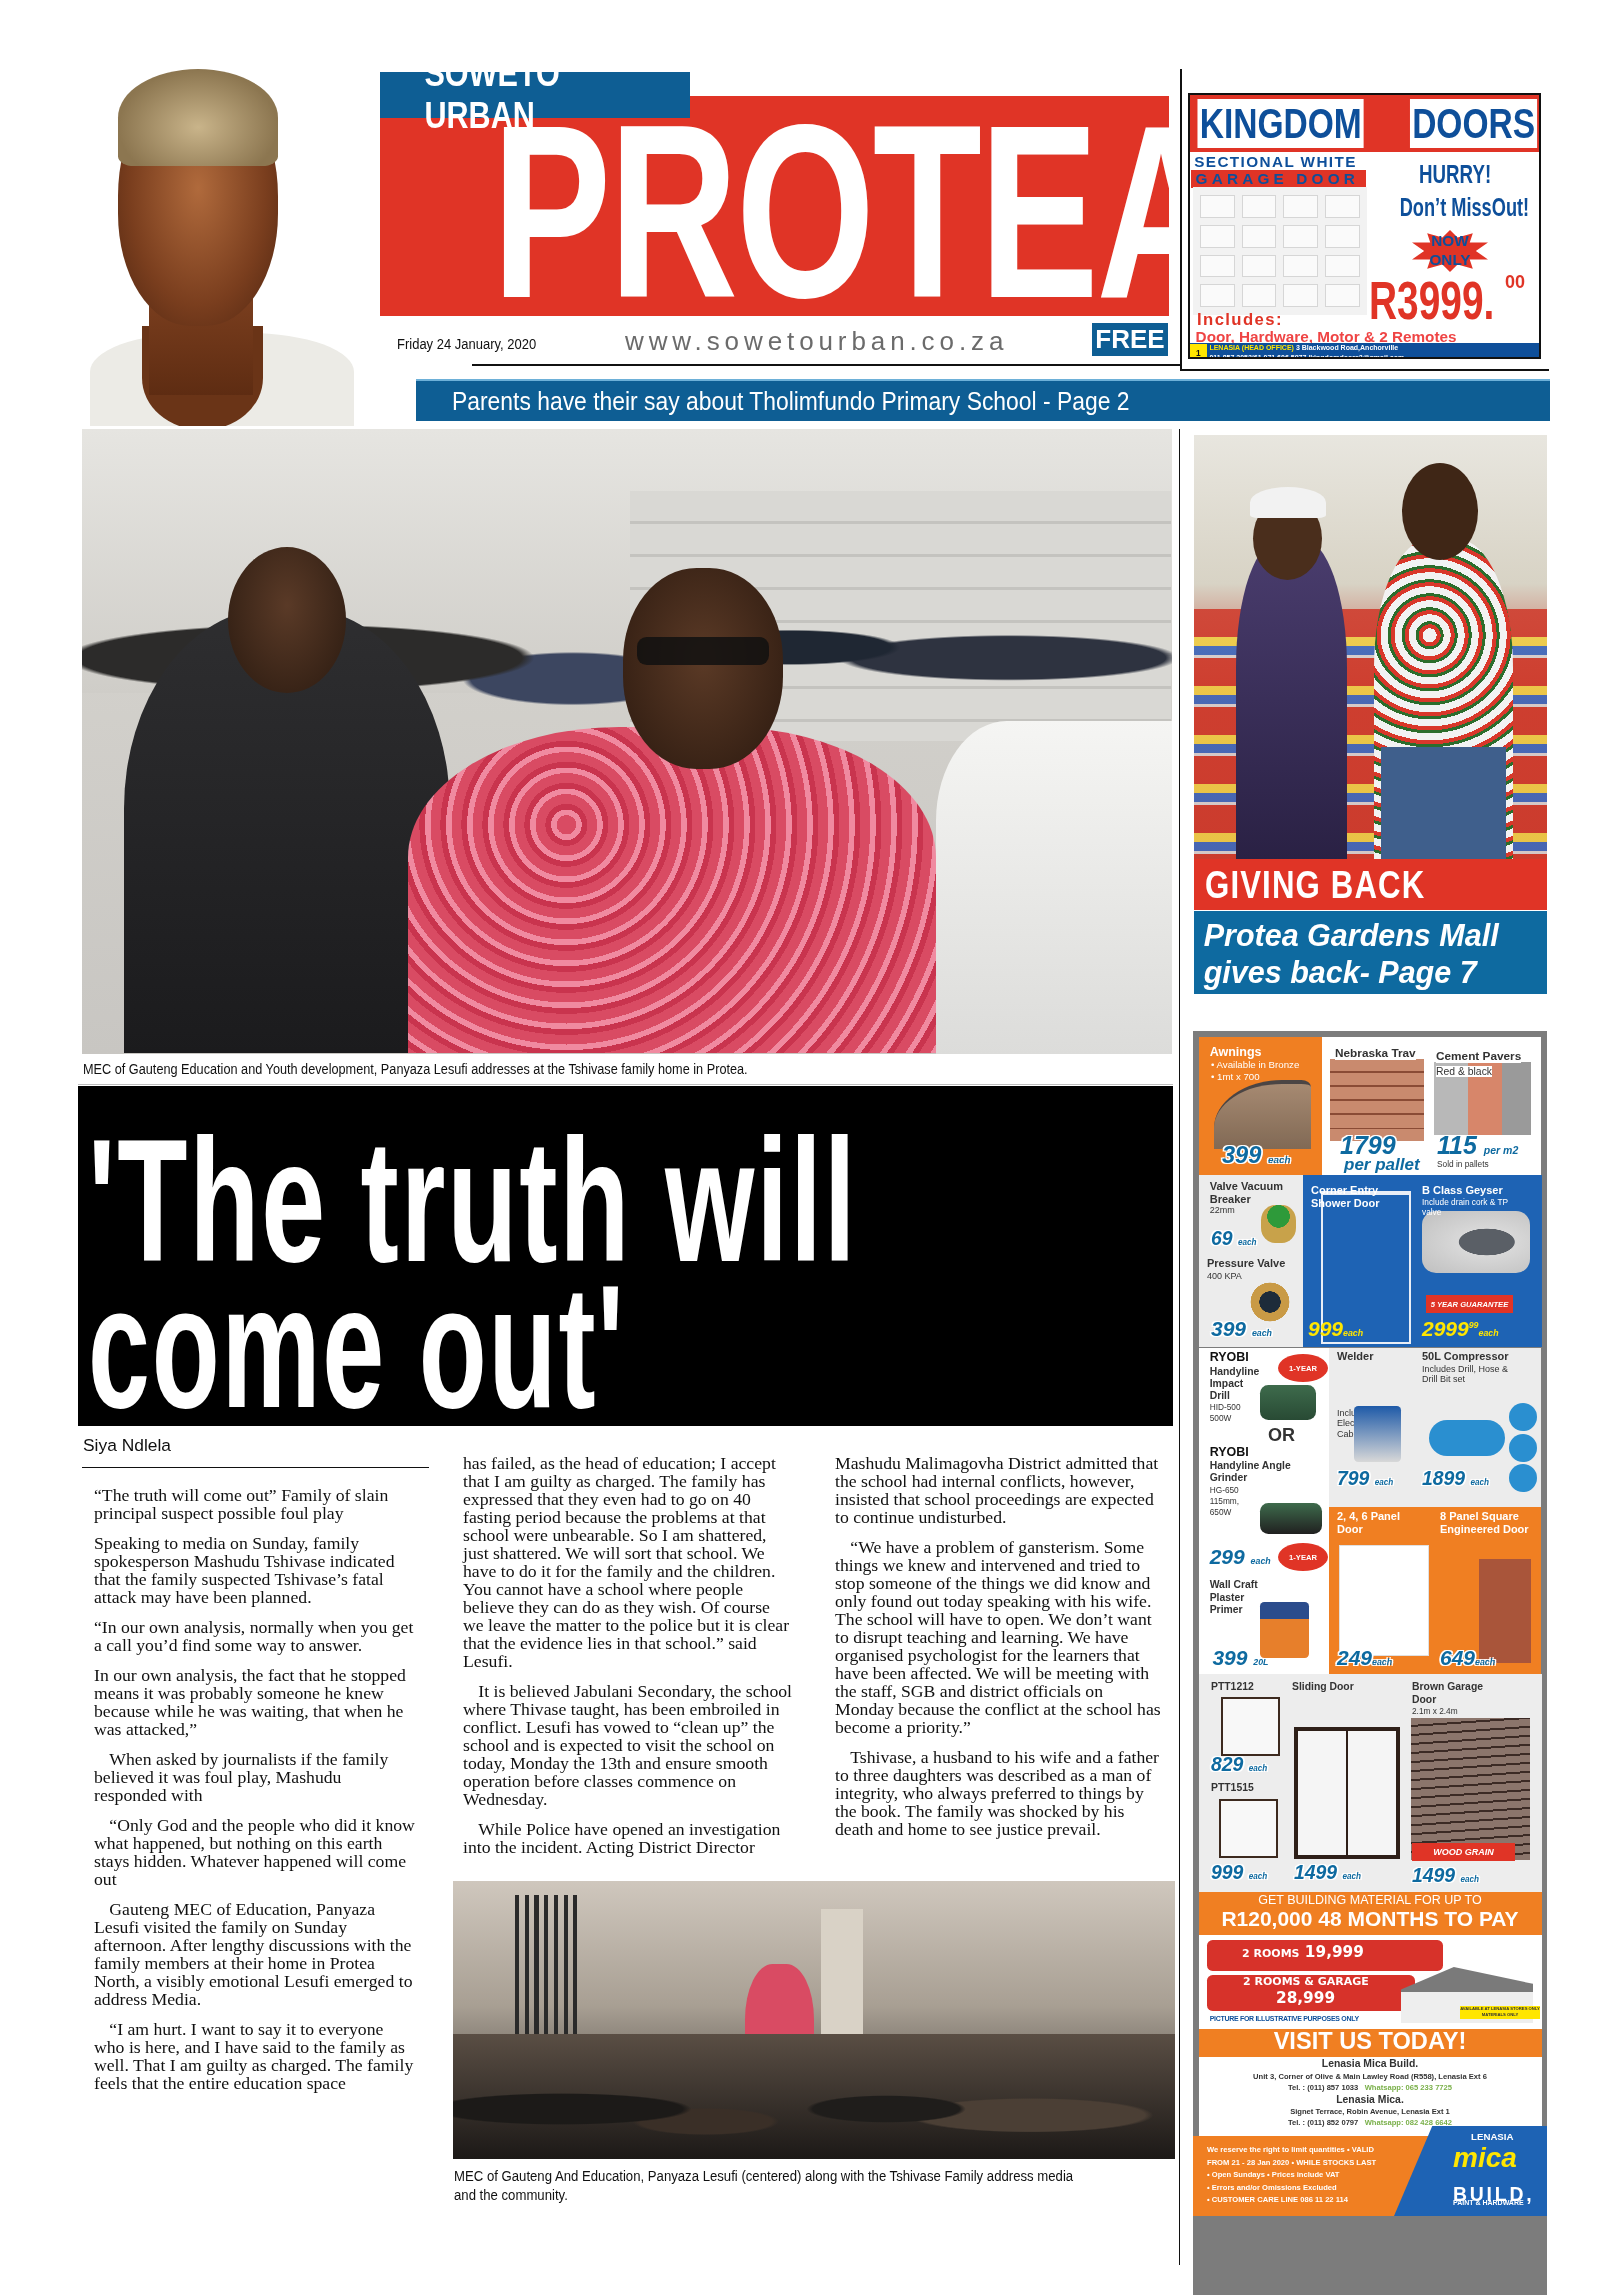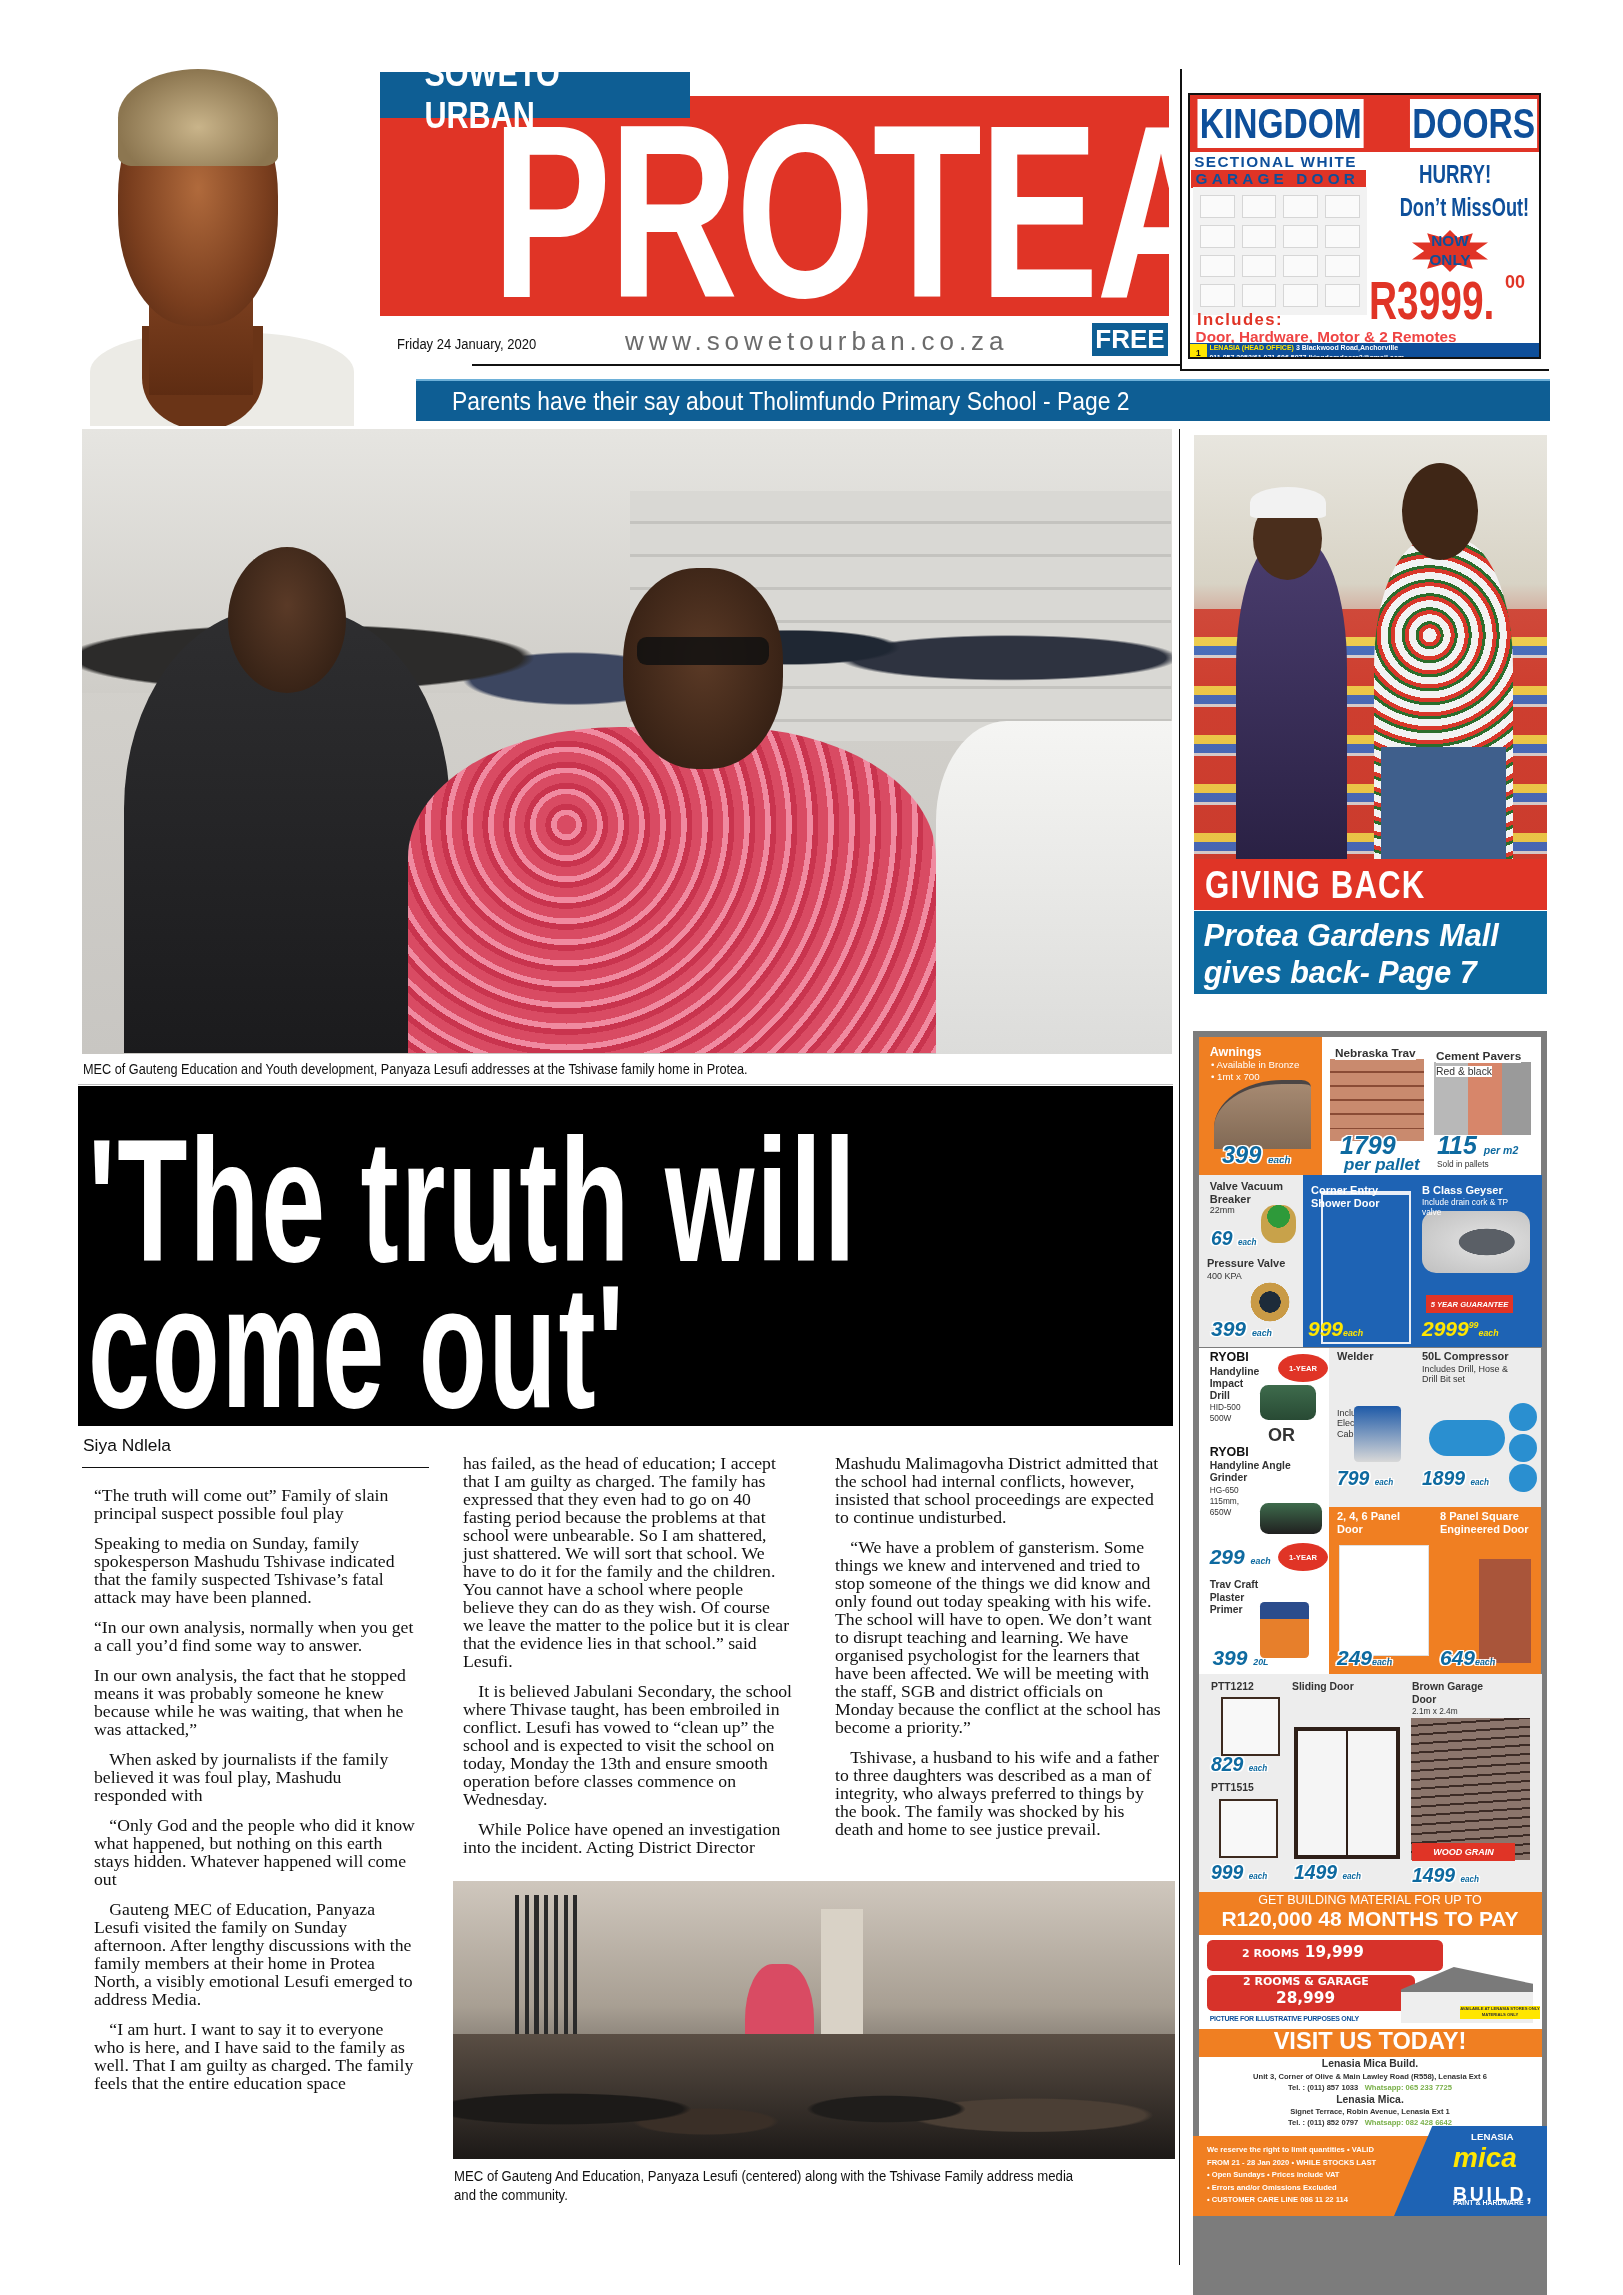--- a/index.html
+++ b/index.html
@@ -309,21 +309,21 @@
   <div class="panel" style="left:67px;top:354px;width:56px;height:35px;background:linear-gradient(#3e6b4c,#284a34);border-radius:8.3px;"></div>
   <div class="t" style="left:75px;top:394px;font-size:18px;color:#333;font-weight:900;">OR</div>
   <div class="t" style="left:16.7px;top:414px;font-size:12.5px;color:#111;font-weight:900;">RYOBI</div>
   <div class="t" style="left:16.7px;top:429px;font-size:10.4px;line-height:11.8px;white-space:normal;width:111px;">Handyline Angle Grinder</div>
   <div class="s" style="left:16.7px;top:454px;font-size:8.3px;">HG-650</div>
   <div class="s" style="left:16.7px;top:465px;font-size:8.3px;">115mm,</div>
   <div class="s" style="left:16.7px;top:476px;font-size:8.3px;">650W</div>
   <div class="panel" style="left:67px;top:472px;width:62px;height:31px;background:linear-gradient(#3e6b4c,#202020);border-radius:8.3px;"></div>
   <div class="panel" style="left:85px;top:512px;width:50px;height:28px;background:#e03426;border-radius:50%;color:#fff;font-weight:900;font-size:7.6px;display:flex;align-items:center;justify-content:center;">1-YEAR</div>
   <div class="p" style="left:16.7px;top:514px;font-size:21px;"><span>299</span> <span class="each">each</span></div>
-  <div class="t" style="left:16.7px;top:548px;font-size:10.4px;line-height:12.5px;white-space:normal;width:69px;">Trav Craft Plaster Primer</div>
+  <div class="t" style="left:16.7px;top:548px;font-size:10.4px;line-height:12.5px;white-space:normal;width:69px;">Wall Craft Plaster Primer</div>
   <div class="panel" style="left:67px;top:571px;width:49px;height:56px;background:linear-gradient(#2b4c8c 0 30%,#e77f2b 30%);border-radius:4.2px;"></div>
   <div class="p" style="left:19.4px;top:615px;font-size:21px;"><span>399</span> <span class="each">20L</span></div>
 
   <div class="t" style="left:144px;top:319px;font-size:11px;">Welder</div>
   <div class="s" style="left:144px;top:333px;font-size:9px;width:56px;white-space:normal;line-height:10.4px;margin-top:44px;">Includes Electrode &amp; Cables</div>
   <div class="panel" style="left:161px;top:375px;width:47px;height:56px;background:linear-gradient(#1e5aa8,#d8d8d8);border-radius:4.2px;"></div>
   <div class="p" style="left:144px;top:436px;font-size:19.4px;"><span>799</span> <span class="each">each</span></div>
   <div class="t" style="left:229px;top:319px;font-size:11px;">50L Compressor</div>
   <div class="s" style="left:229px;top:333px;font-size:9px;width:104px;white-space:normal;line-height:10.4px;">Includes Drill, Hose &amp; Drill Bit set</div>
   <div class="panel" style="left:236px;top:389px;width:76px;height:36px;background:#2a8fd0;border-radius:18px;"></div>

